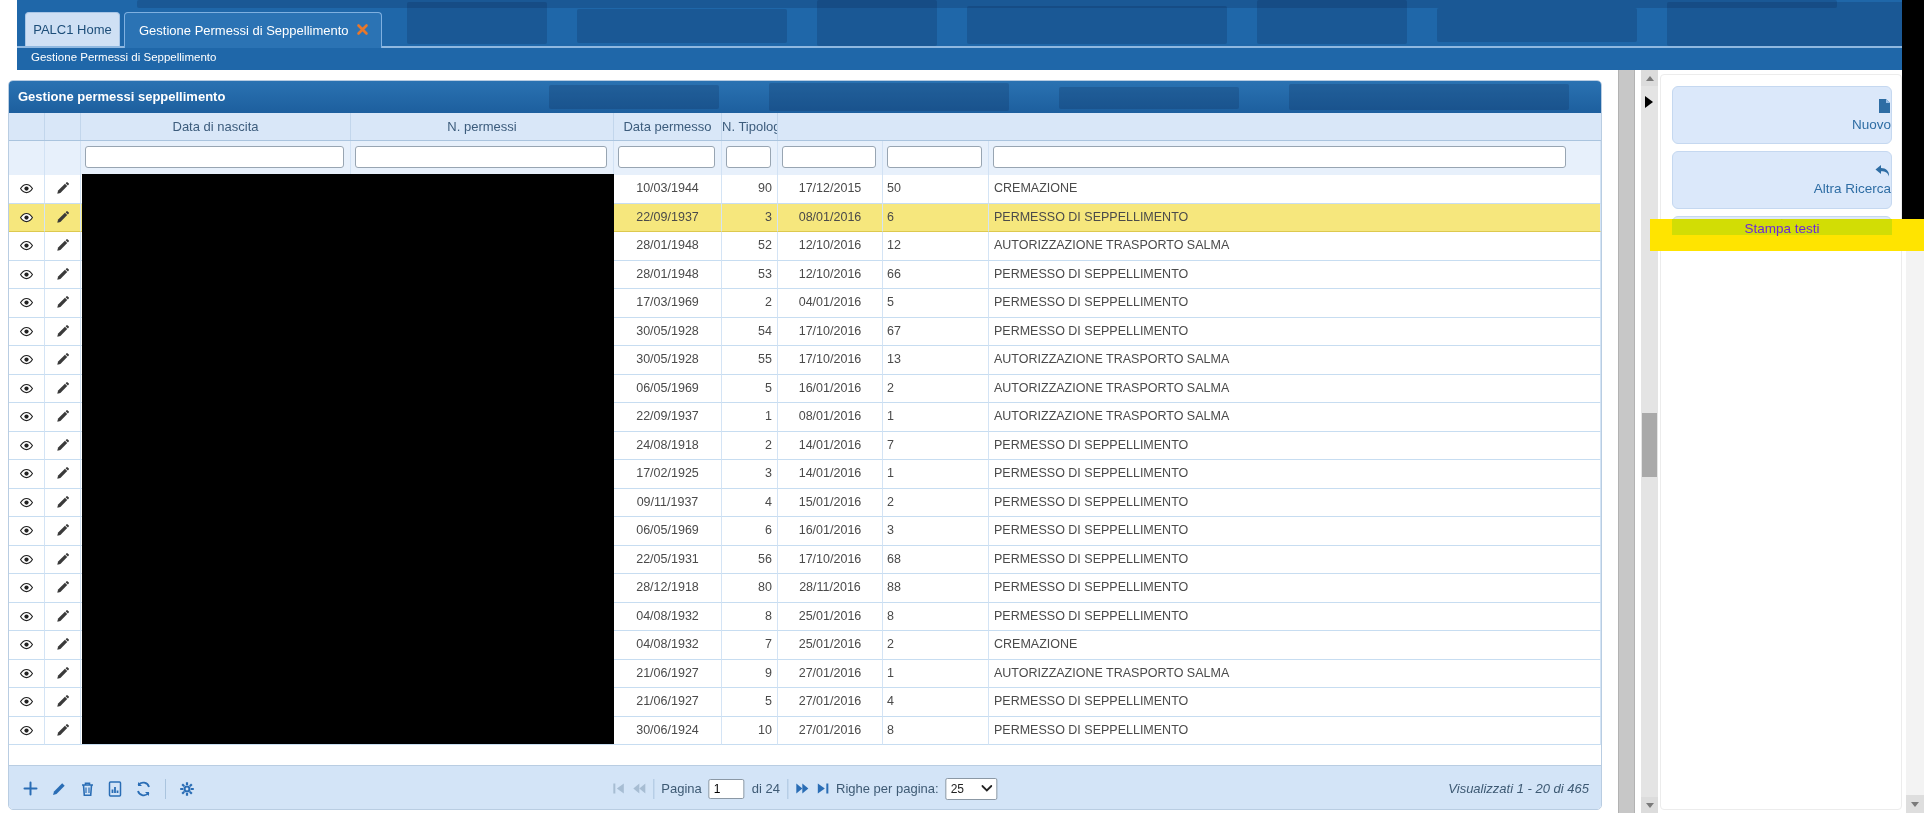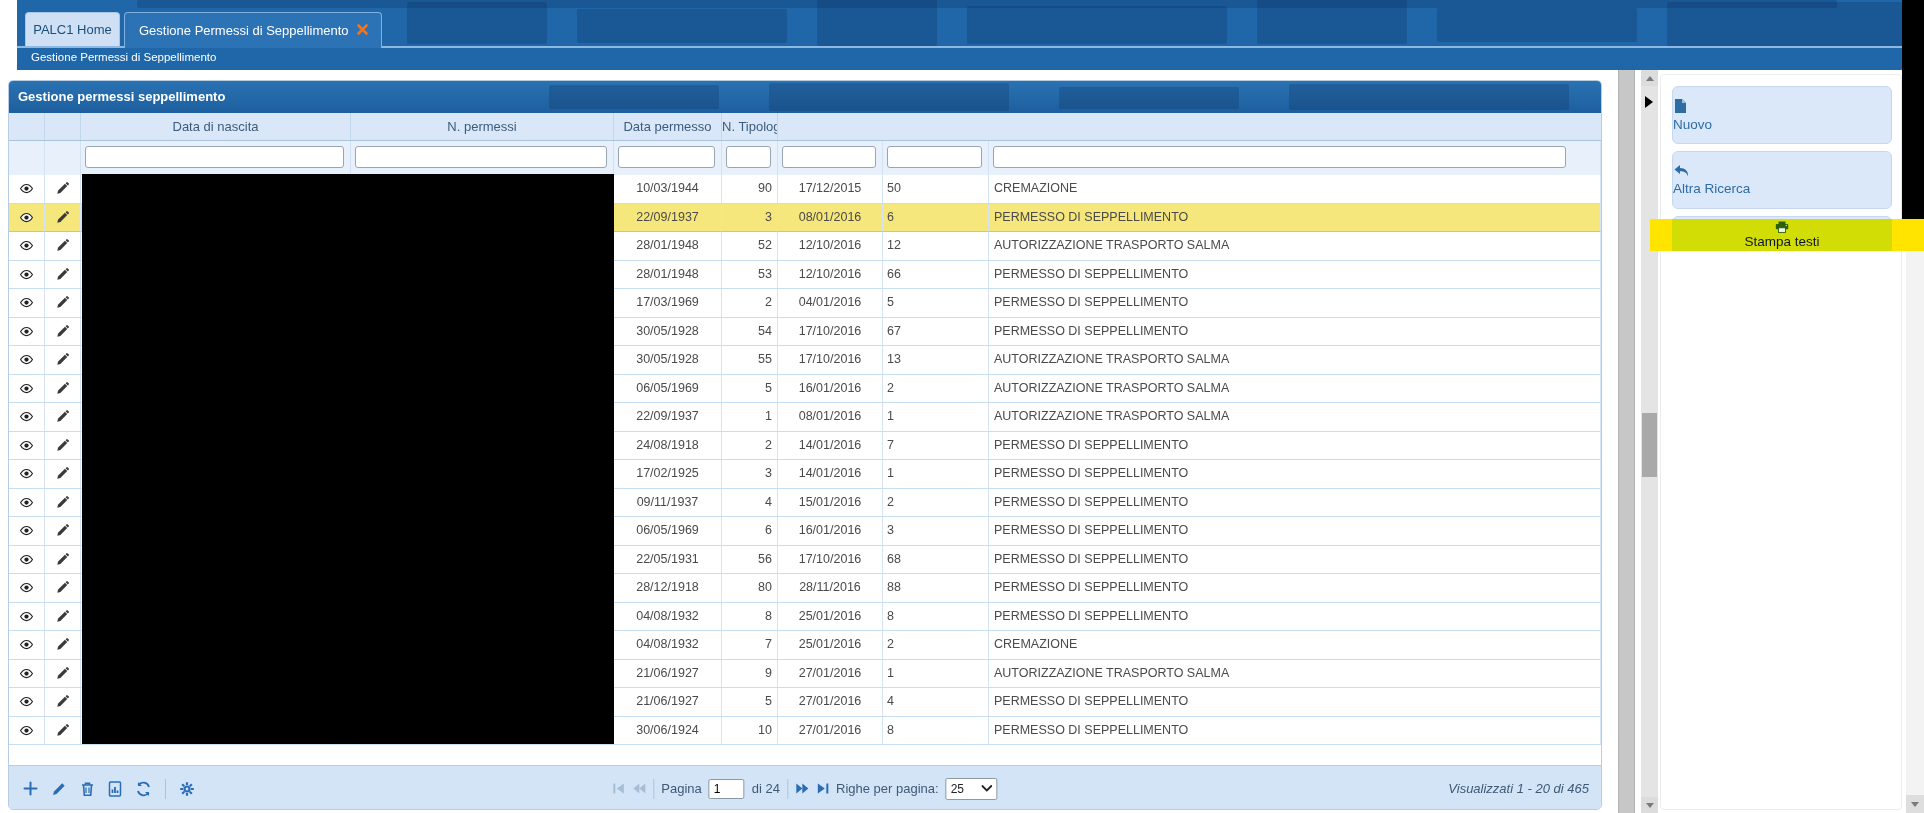--- a/index.html
+++ b/index.html
@@ -66,25 +66,25 @@
   .vs-up { top:0; } .vs-down { bottom:0; }
   .tri-up { width:0;height:0;border-left:4px solid transparent;border-right:4px solid transparent;border-bottom:5px solid #7a7a7a; }
   .tri-down { width:0;height:0;border-left:4px solid transparent;border-right:4px solid transparent;border-top:5px solid #7a7a7a; }
   .vs-thumb { position:absolute; left:1px; top:343px; width:15px; height:64px; background:#a9a9a9; cursor:pointer; }
   .expand-tri { position:absolute; left:4px; top:26px; width:0; height:0; border-top:6px solid transparent; border-bottom:6px solid transparent; border-left:8px solid #000; }
   .rscroll-track { position:absolute; left:1906px; top:251px; width:18px; height:562px; background:#f3f3f3; }
   .rs-corner { position:absolute; left:1906px; top:795px; width:18px; height:18px; background:#dedede; display:flex; align-items:center; justify-content:center; cursor:pointer; }
 
   
   .sidebar-card { position:absolute; left:1660px; top:74px; width:242px; height:736px; background:#fff; border:1px solid #ececec; border-radius:4px; }
-  .side-btn { position:absolute; left:1672px; width:220px; height:58px; background:#dbe8fa; border:1px solid #c5d8f0; border-radius:6px; display:flex; flex-direction:column; align-items:flex-start; justify-content:center; gap:3px; color:#2e6da4; font-size:13.5px; cursor:pointer; z-index:2; }
+  .side-btn { position:absolute; left:1672px; width:220px; height:58px; background:#dbe8fa; border:1px solid #c5d8f0; border-radius:6px; display:flex; flex-direction:column; align-items:flex-end; justify-content:center; gap:3px; color:#2e6da4; font-size:13.5px; cursor:pointer; z-index:2; }
   .btn-nuovo { top:86px; } .btn-altra { top:151px; }
   .btn-stampa-base { position:absolute; left:1672px; top:216px; width:220px; height:35px; background:#dfe9f6; border:1px solid #c5d8f0; border-radius:6px 6px 0 0; z-index:2; }
   .hl-band { position:absolute; left:1650px; top:219px; width:274px; height:32px; background:#ffe400; z-index:6; }
-  .hl-band-tint { position:absolute; left:22px; top:0; width:220px; height:32px; background:#d2dd05; display:flex; flex-direction:column; align-items:center; justify-content:center; color:#0f172a; font-size:13.5px; line-height:1; gap:2px; cursor:pointer; }
+  .hl-band-tint { position:absolute; left:22px; top:0; width:220px; height:16px; background:#d2dd05; display:flex; flex-direction:column; align-items:center; justify-content:center; color:#6d28d9; font-size:13.5px; line-height:1; gap:2px; cursor:pointer; }
 </style>
 </head>
 <body>
 
 <div class="topbar">
   <div>
     <div class="smudge sm8"></div>
       <div class="smudge sm1"></div>
     <div class="smudge sm2"></div>
       <div class="smudge sm3"></div>

